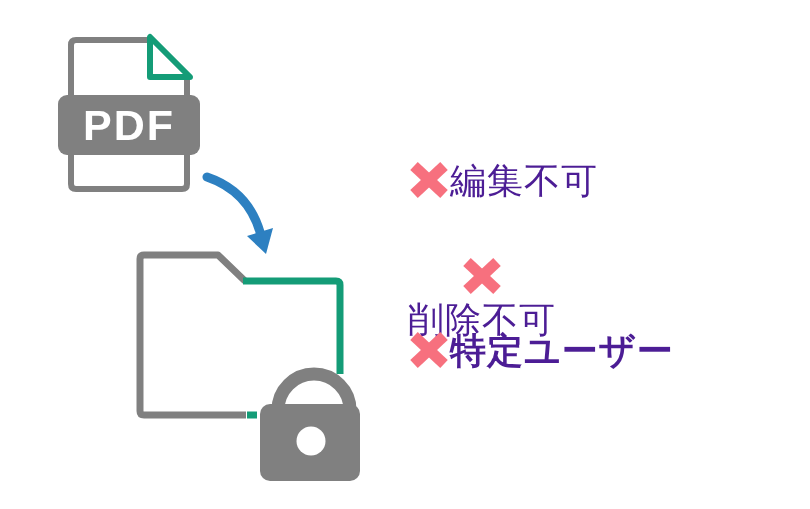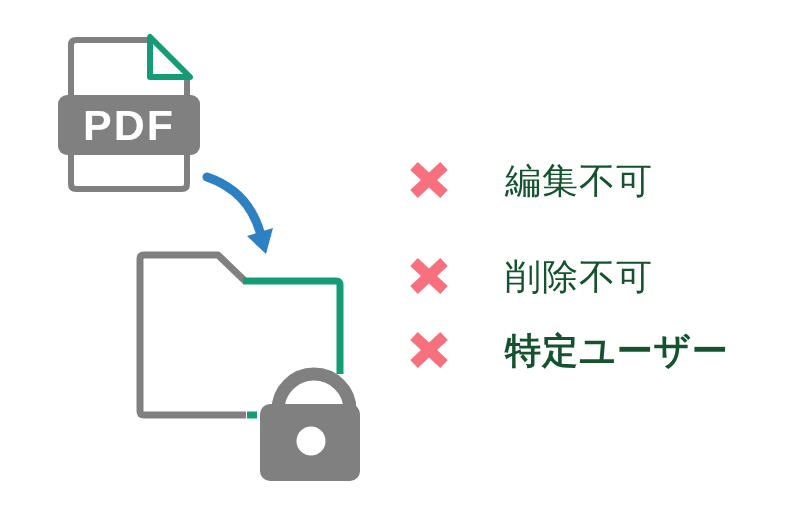--- a/index.html
+++ b/index.html
@@ -29,21 +29,21 @@
   .lock-shackle{fill:none;stroke:#808080;stroke-width:13;}
   .lock-body{fill:#808080;}
   .lock-keyhole{fill:#ffffff;}
 
   
   .rows{position:absolute;left:408px;top:0;width:402px;height:509px;}
   .row{position:absolute;left:0;display:flex;align-items:center;}
   .x-icon{width:42px;height:44px;flex:0 0 auto;}
   .x-stroke{stroke:#f7707e;stroke-width:11;stroke-linecap:butt;}
   .label{
-    margin-left:55px;font-size:36px;line-height:43px;color:#14532d;
+    font-size:36px;line-height:43px;color:#4c1d95;
     letter-spacing:1px;white-space:nowrap;
   }
 </style>
 </head>
 <body>
 
 <div class="canvas">
 
   <svg class="illustration" viewBox="0 0 400 509" aria-hidden="true">
 
@@ -74,21 +74,21 @@
   <div class="rows">
 
     <div class="row" style="top:158px;">
       <svg class="x-icon" viewBox="0 0 42 44" aria-hidden="true">
         <line class="x-stroke" x1="6" y1="8" x2="36" y2="36"></line>
         <line class="x-stroke" x1="36" y1="8" x2="6" y2="36"></line>
       </svg>
       <div class="label">編集不可</div>
     </div>
 
-    <div class="row" style="top:254px;">
+    <div class="row" style="top:254px;flex-direction:column;">
       <svg class="x-icon" viewBox="0 0 42 44" aria-hidden="true">
         <line class="x-stroke" x1="6" y1="8" x2="36" y2="36"></line>
         <line class="x-stroke" x1="36" y1="8" x2="6" y2="36"></line>
       </svg>
       <div class="label">削除不可</div>
     </div>
 
     <div class="row" style="top:328px;font-weight:bold;">
       <svg class="x-icon" viewBox="0 0 42 44" aria-hidden="true">
         <line class="x-stroke" x1="6" y1="8" x2="36" y2="36"></line>

